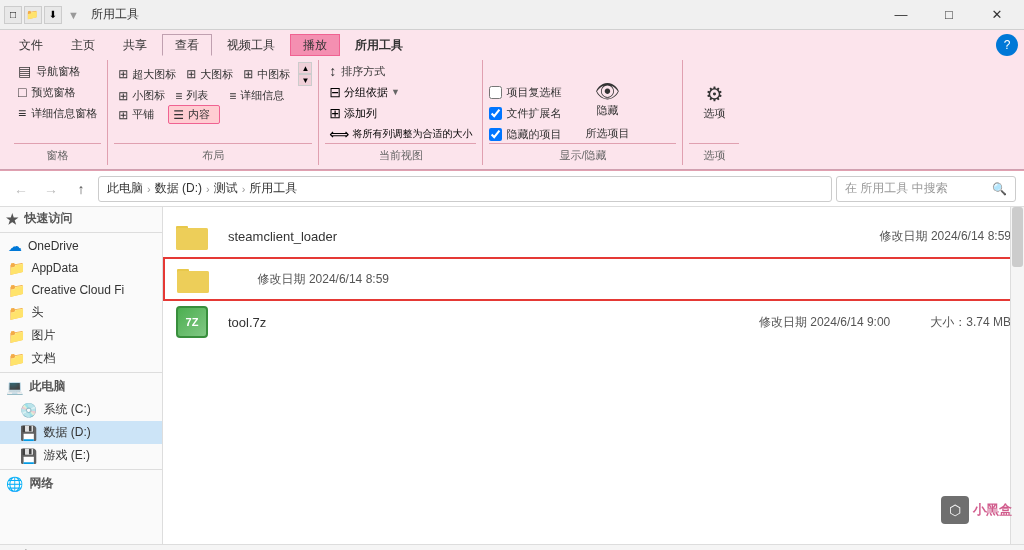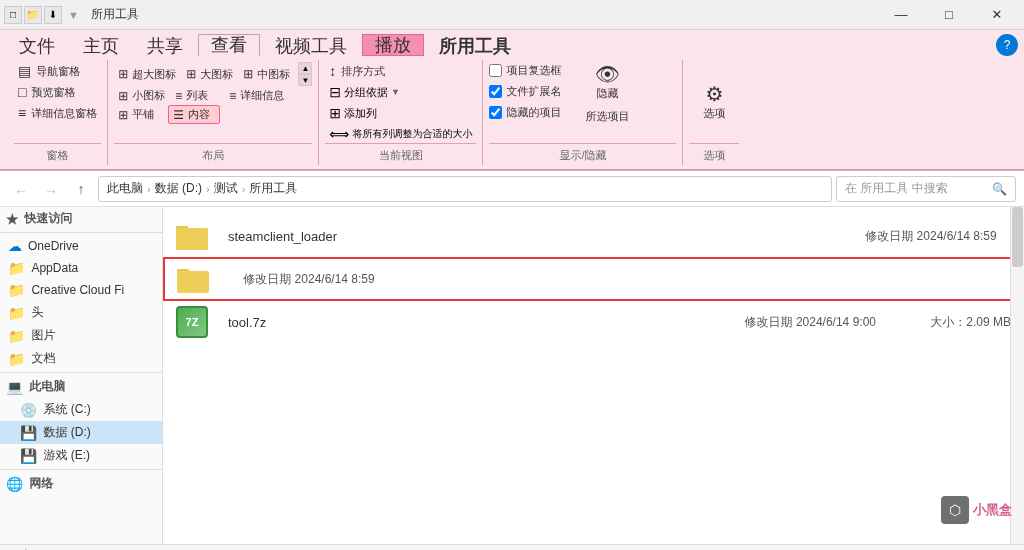--- a/index.html
+++ b/index.html
@@ -71,21 +71,21 @@
     }
     .ribbon-tabs {
       display: flex;
       align-items: flex-end;
       padding: 0 6px;
       height: 26px;
       gap: 2px;
     }
     .ribbon-tab {
       padding: 2px 12px;
-      font-size: 18px;
+      font-size: 12px;
       cursor: pointer;
       border: 1px solid transparent;
       border-bottom: none;
       background: transparent;
       color: #333;
       height: 22px;
       display: flex;
       align-items: center;
     }
     .ribbon-tab.active {
@@ -122,21 +122,21 @@
       font-size: 11px;
       color: #666;
       text-align: center;
       width: 100%;
       margin-top: auto;
       padding-top: 4px;
       border-top: 1px solid #e0a0b0;
     }
     .ribbon-row {
       display: flex;
-      align-items: flex-start;
+      align-items: flex-end;
       gap: 3px;
       flex: 1;
     }
     .rb-btn {
       display: flex;
       flex-direction: column;
       align-items: center;
       justify-content: center;
       padding: 2px 4px;
       cursor: pointer;
@@ -344,21 +344,21 @@
     .file-name { font-size: 13px; color: #333; }
     .file-meta { font-size: 11px; color: #888; }
     .file-size {
       font-size: 12px;
       color: #555;
       white-space: nowrap;
       margin-left: 20px;
     }
     .file-date-col {
       width: 160px;
-      text-align: center;
+      text-align: right;
       font-size: 12px;
       color: #555;
     }
 
     
     .status-bar {
       height: 22px;
       background: #f5f5f5;
       border-top: 1px solid #ddd;
       display: flex;
@@ -718,21 +718,21 @@
         <div class="file-icon">
 
           <div style="width:32px;height:32px;background:linear-gradient(135deg,#4caf50,#81c784);border-radius:4px;display:flex;align-items:center;justify-content:center;font-size:11px;font-weight:bold;color:#fff;border:2px solid #388e3c;">
             <span>7Z</span>
           </div>
         </div>
         <div class="file-info">
           <span class="file-name">tool.7z</span>
         </div>
         <div class="file-date-col">修改日期 2024/6/14 9:00</div>
-        <div class="file-size">大小：2.09 MB</div>
+        <div class="file-size">大小：3.74 MB</div>
       </div>
 
     </div>
 
     <div class="file-list-scrollbar">
       <div class="scrollbar-thumb"></div>
     </div>
   </div>
 
 </div>

